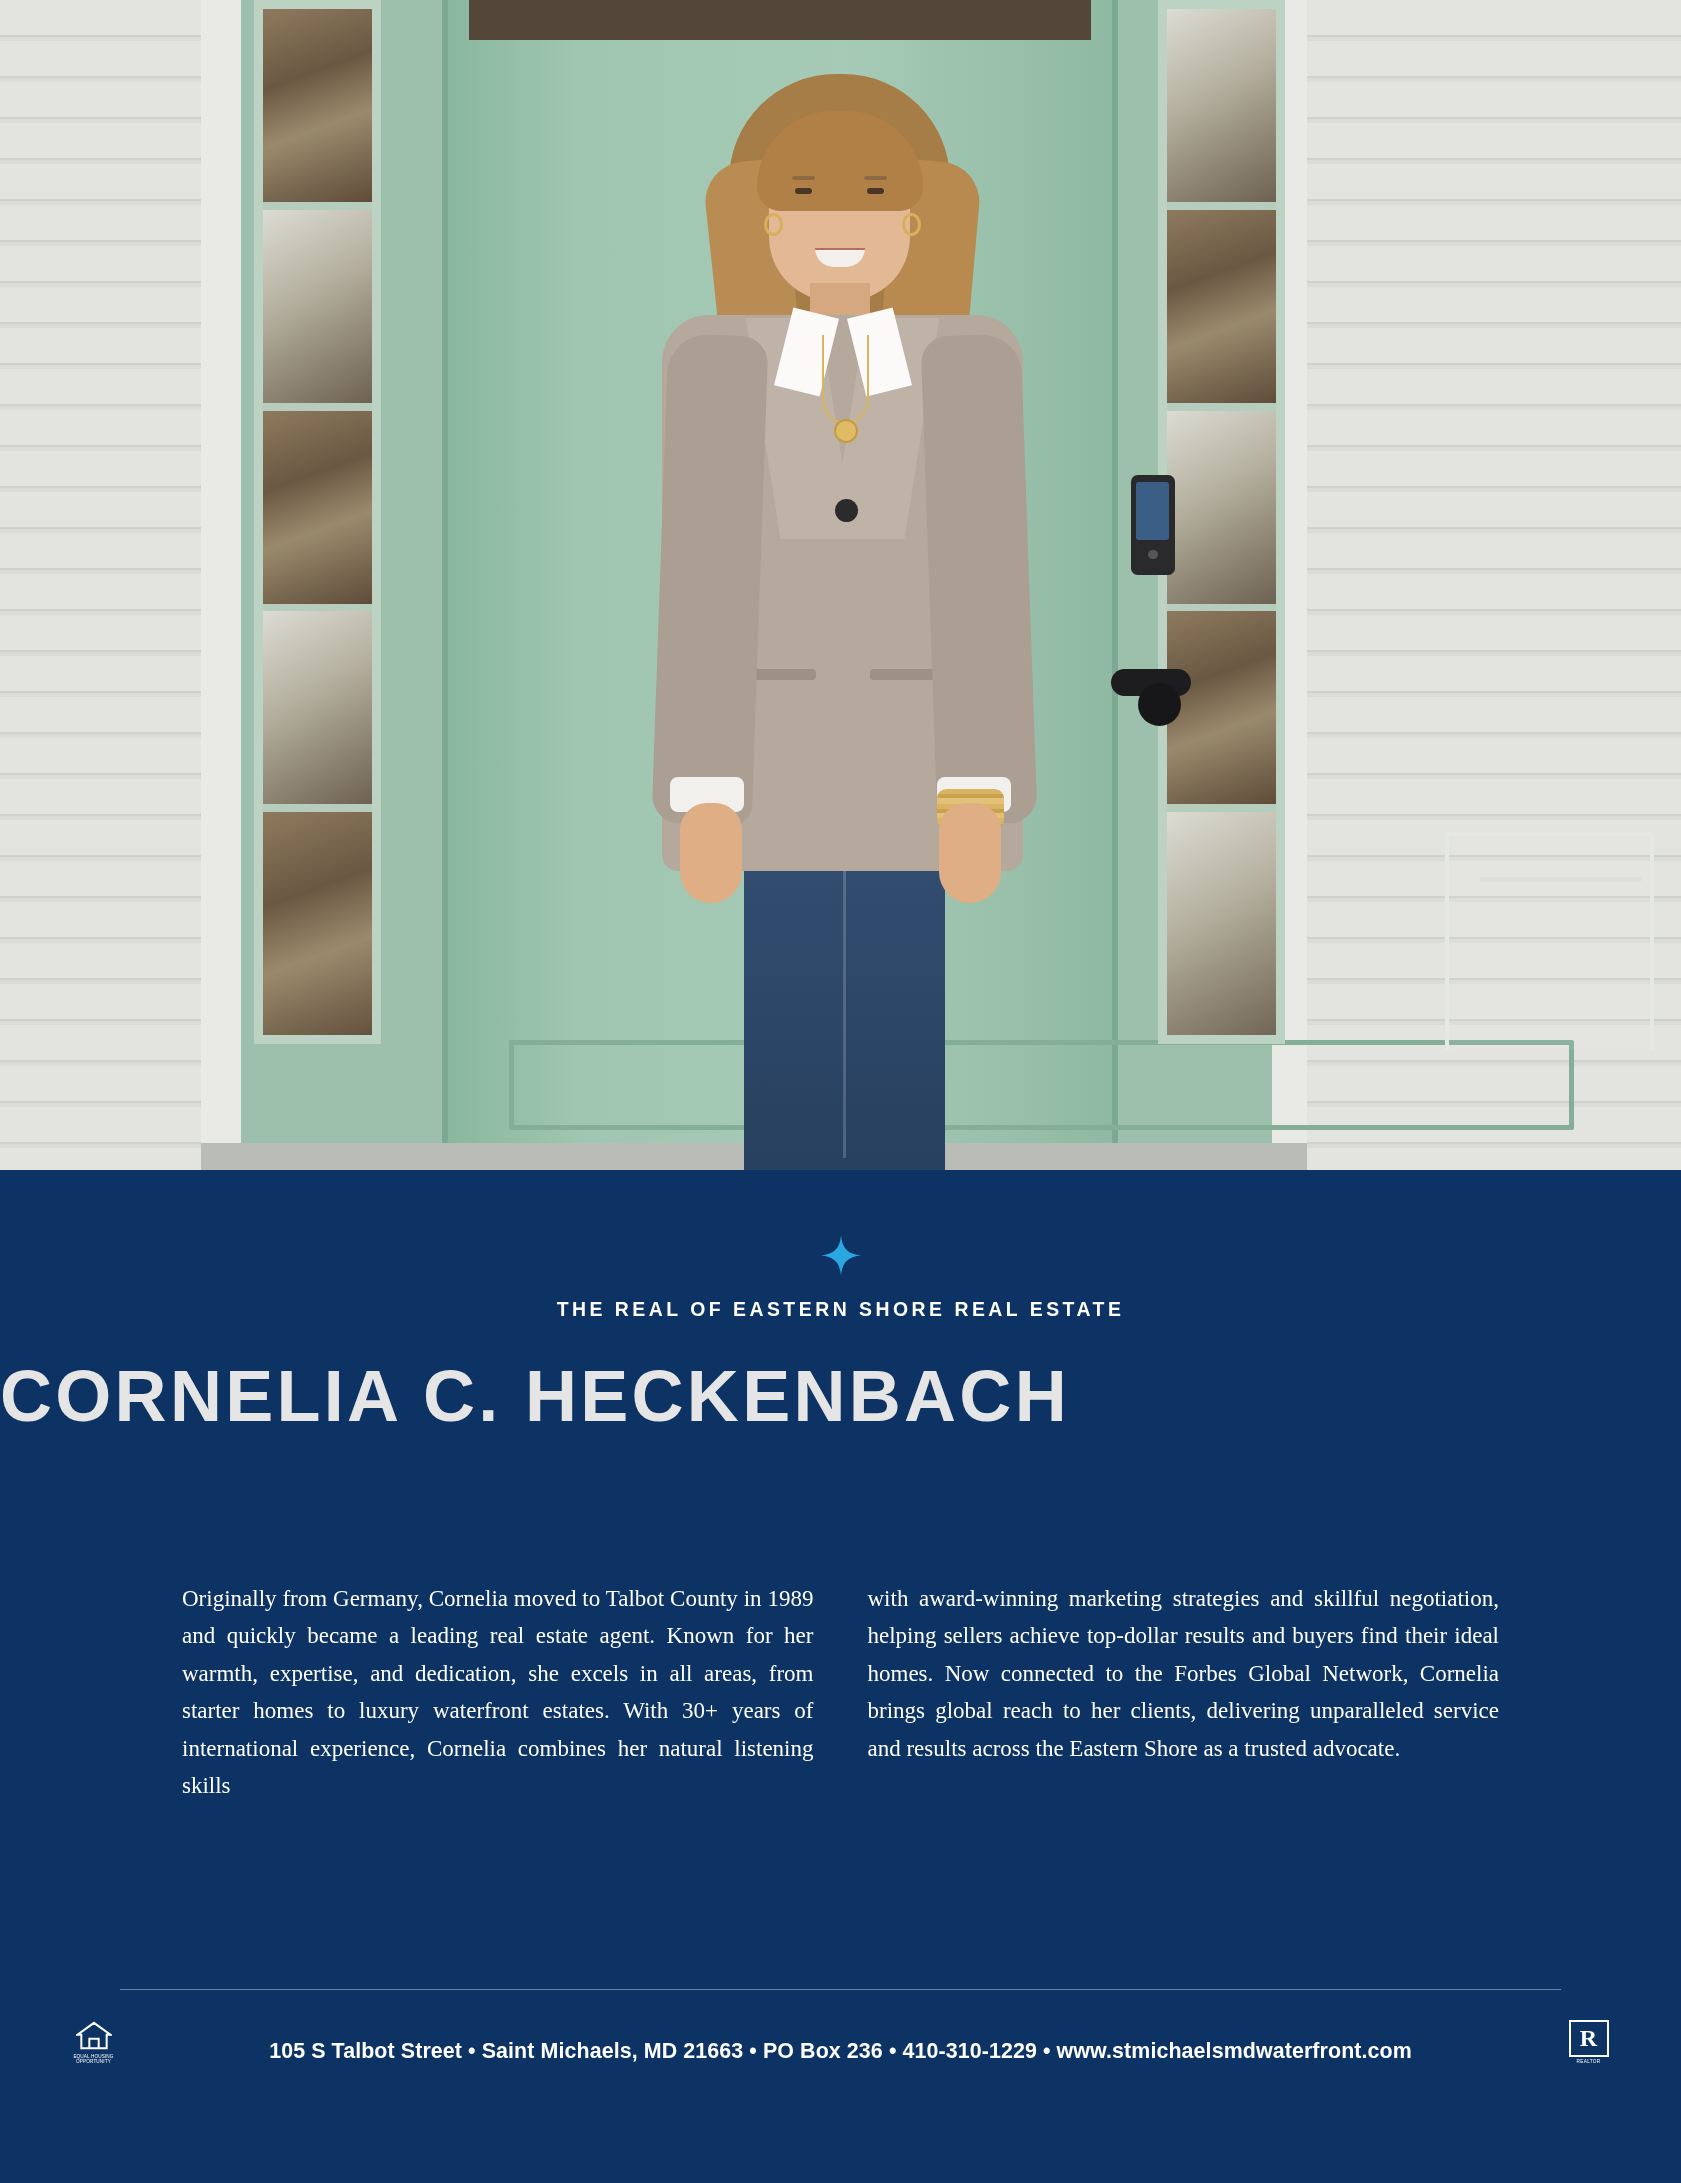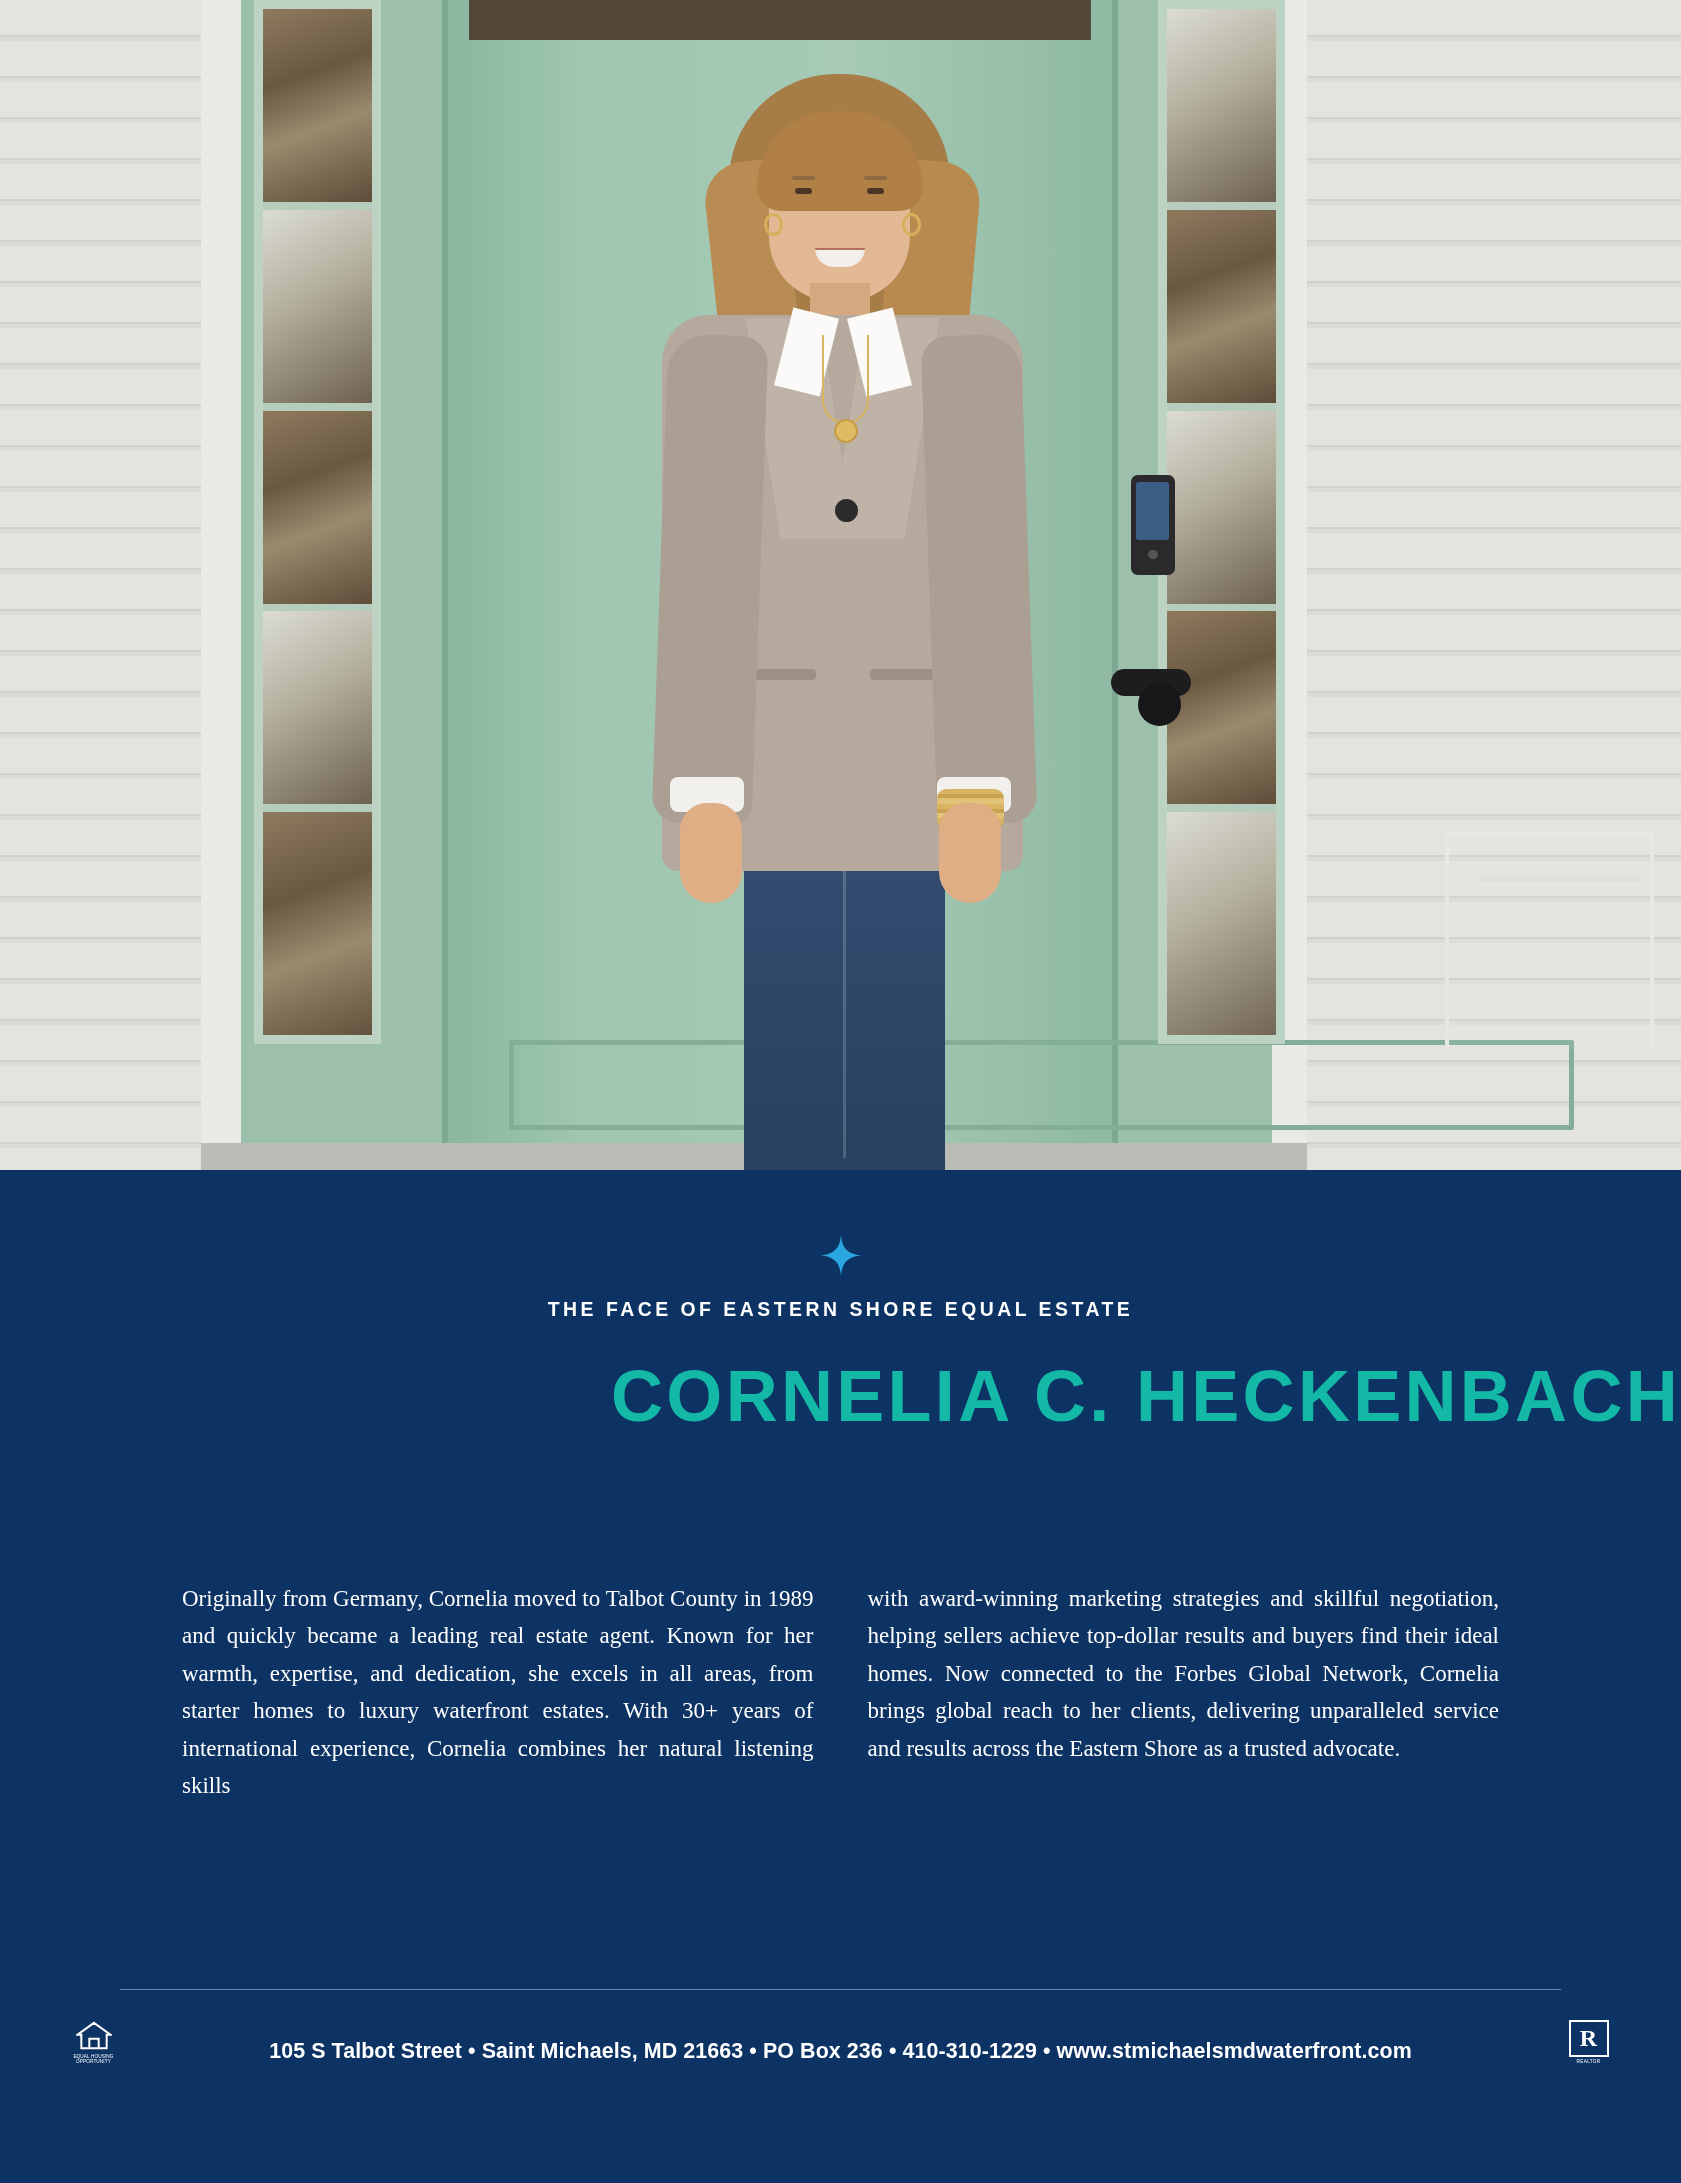--- a/index.html
+++ b/index.html
@@ -471,22 +471,22 @@
     color: #ffffff;
     font-size: 19.4px;
     font-weight: bold;
     letter-spacing: 3.5px;
   }
 
   .headline {
     position: absolute;
     left: 0; right: 0;
     top: 1359px;
-    text-align: right;
-    color: #14b8a6;
+    text-align: left;
+    color: #e5e5e5;
     font-size: 72px;
     font-weight: bold;
     letter-spacing: 3.3px;
     line-height: 1.05;
   }
 
   .rule-row {
     position: absolute;
     left: 120px;
     right: 120px;
@@ -674,21 +674,21 @@
       <div class="hand-r"></div>
     </div>
   </div>
 
   <div class="content">
     <svg class="star" viewBox="0 0 64 64">
       <path d="M32 2 C34 22 42 30 62 32 C42 34 34 42 32 62 C30 42 22 34 2 32 C22 30 30 22 32 2 Z" fill="#2aa7e0"></path>
     </svg>
   </div>
 
-  <div class="eyebrow">THE FACE OF EASTERN SHORE EQUAL ESTATE</div>
+  <div class="eyebrow">THE REAL OF EASTERN SHORE REAL ESTATE</div>
 
   <div class="headline">CORNELIA C. HECKENBACH</div>
 
 
   <div class="columns">
     <div class="col">Originally from Germany, Cornelia moved to Talbot County in 1989 and quickly became a leading real estate agent. Known for her warmth, expertise, and dedication, she excels in all areas, from starter homes to luxury waterfront estates. With 30+ years of international experience, Cornelia combines her natural listening skills</div>
     <div class="col">with award-winning marketing strategies and skillful negotiation, helping sellers achieve top-dollar results and buyers find their ideal homes. Now connected to the Forbes Global Network, Cornelia brings global reach to her clients, delivering unparalleled service and results across the Eastern Shore as a trusted advocate.</div>
   </div>
 
   <div class="footer-rule"></div>

